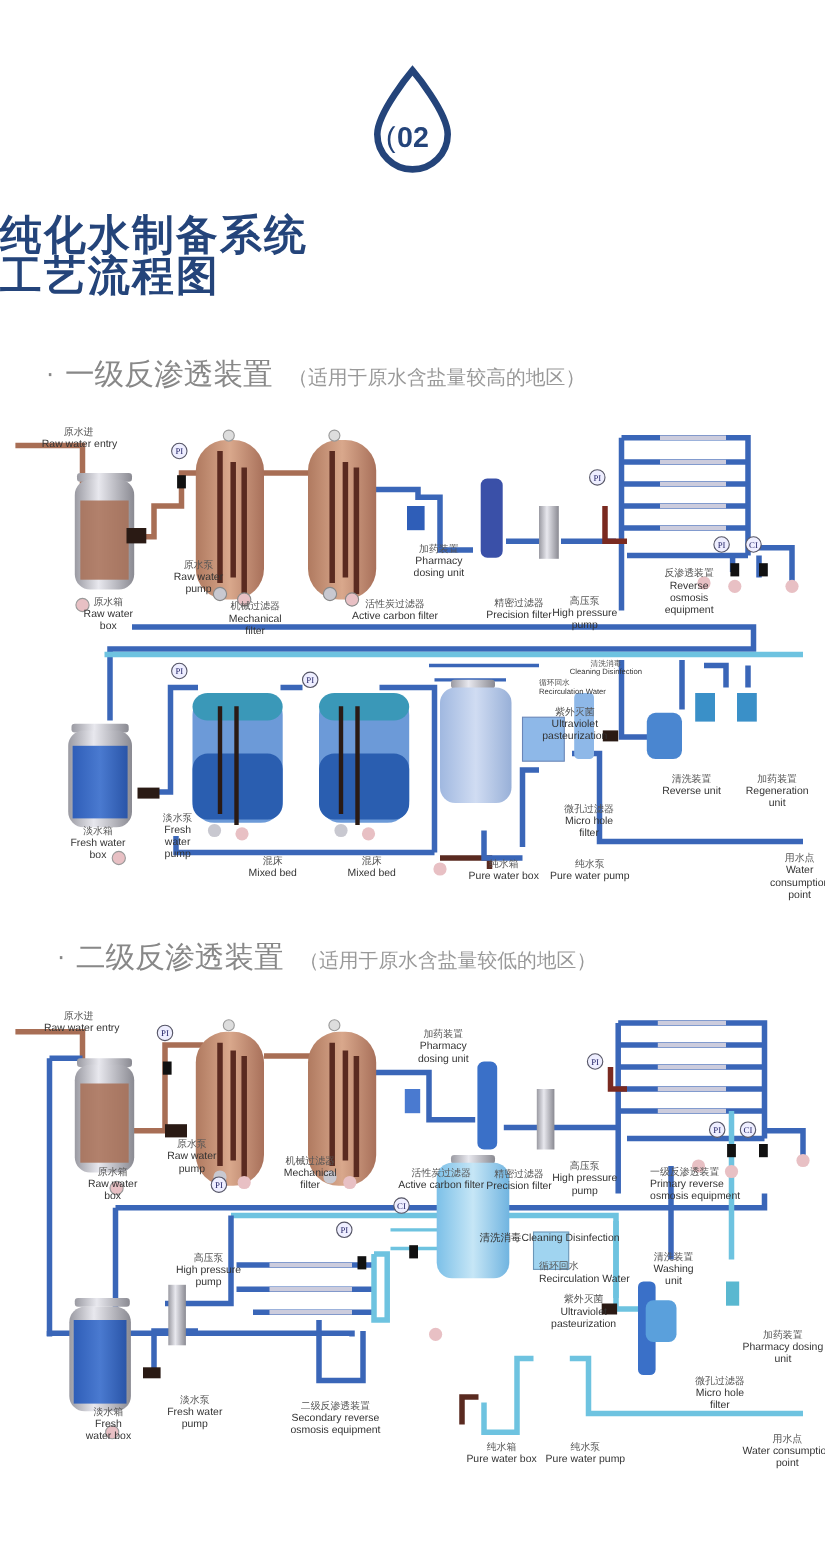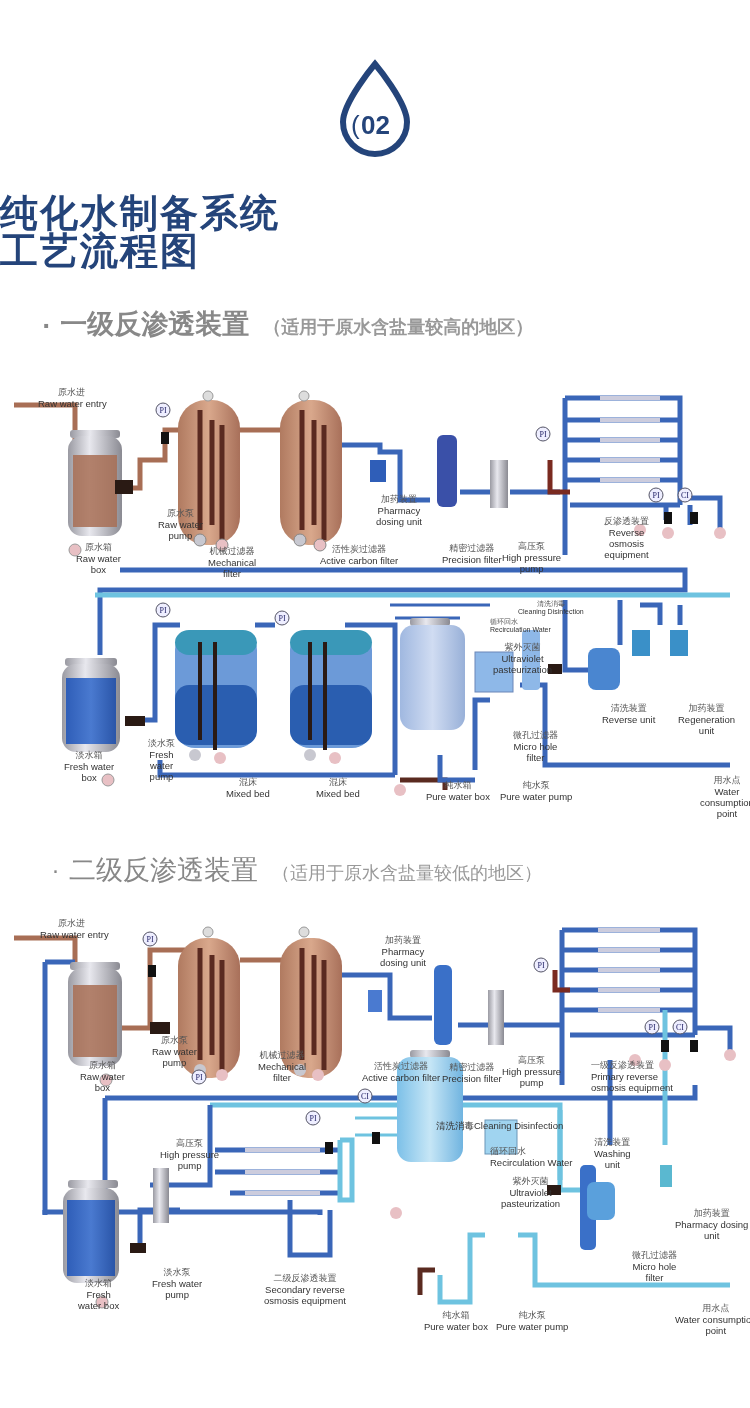--- a/index.html
+++ b/index.html
@@ -5,21 +5,21 @@
   html,body{margin:0;padding:0;background:#fff;}
   body{width:750px;height:1408px;position:relative;overflow:hidden;font-family:"DejaVu Sans","Liberation Sans",sans-serif;}
   .abs{position:absolute;}
   #drop{left:335px;top:58px;width:80px;height:100px;}
   .title{left:0;width:750px;text-align:left;color:#24447a;font-weight:bold;font-size:38px;letter-spacing:2px;}
   #title1{top:188px;}
   #title2{top:226px;}
   .sec{left:42px;color:#888;font-size:27px;}
   .sec .dot{font-size:22px;margin-right:10px;vertical-align:middle;}
   .sec .sub{font-size:18px;color:#999;margin-left:14px;}
-  #sec1{top:306px;font-weight:bold;}
+  #sec1{top:322px;}
   #sec2{top:852px;margin-left:10px;}
   .lbl{position:absolute;text-align:center;color:#333;font-size:9.5px;line-height:11px;font-family:"Liberation Sans",sans-serif;white-space:nowrap;margin-left:28px;}
   .lbl .cn{display:block;font-size:9px;color:#555;}
   .lbl .en{display:block;}
   svg.diag{position:absolute;left:0;}
 </style>
 </head>
 <body>
 
 <svg id="drop" class="abs" viewBox="0 0 80 100">

